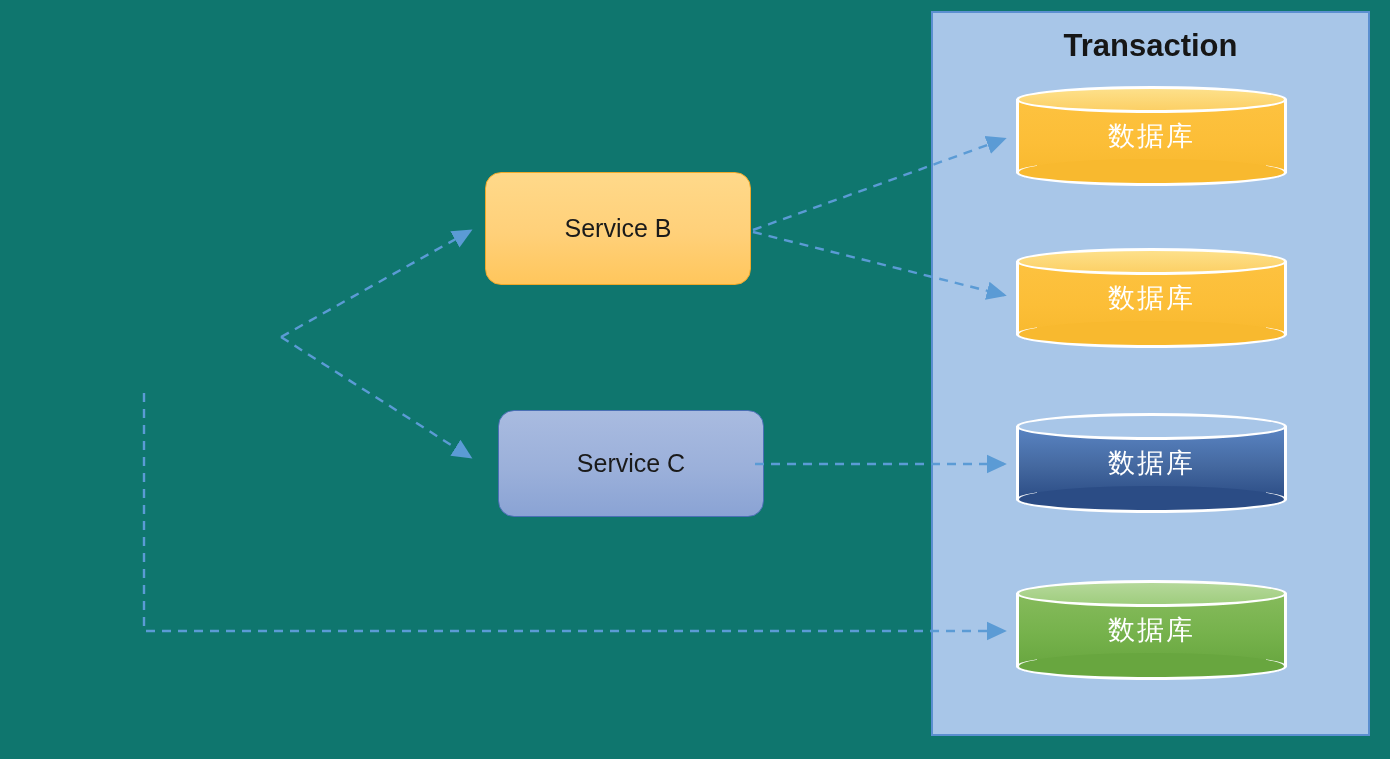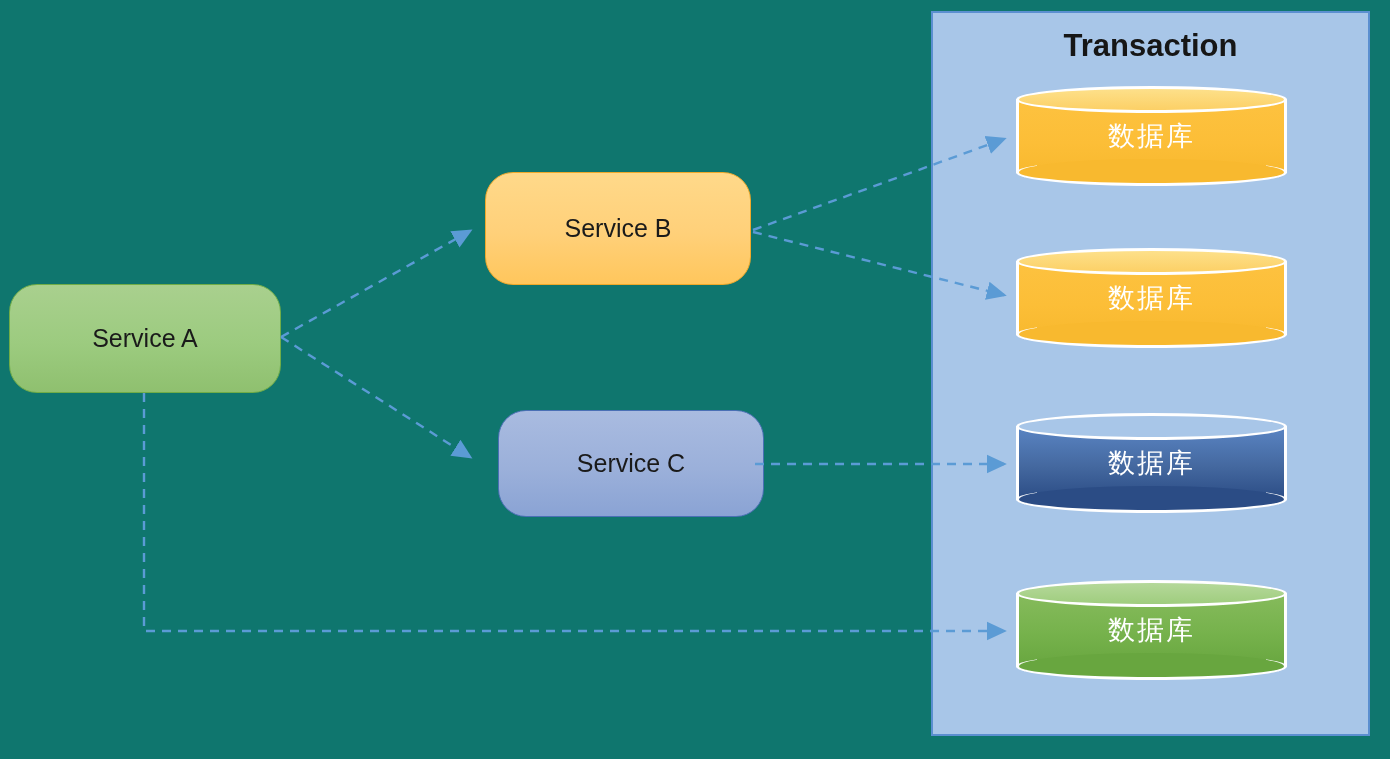--- a/index.html
+++ b/index.html
@@ -38,21 +38,21 @@
     font-size: 31px;
     font-weight: bold;
     color: #161616;
     letter-spacing: 0px;
   }
 
   
   .svc {
     position: absolute;
     box-sizing: border-box;
-    border-radius: 28px;
+    border-radius: 16px;
     display: flex;
     align-items: center;
     justify-content: center;
     font-size: 25px;
     color: #1a1a1a;
   }
   .svc-a {
     left: 9px; top: 284px; width: 272px; height: 109px;
     background: linear-gradient(180deg, #a9d08e 0%, #9ccb7f 55%, #8fc06f 100%);
     border: 1.5px solid #70ad47;
@@ -167,23 +167,20 @@
 
     <path class="dash" d="M144,393 L144,631 L1004,631" marker-end="url(#arrow)"></path>
 
     <path class="dash" d="M753,230 L1004,139" marker-end="url(#arrow)"></path>
 
     <path class="dash" d="M753,232 L1004,295" marker-end="url(#arrow)"></path>
 
     <path class="dash" d="M755,464 L1004,464" marker-end="url(#arrow)"></path>
   </svg>
 
-  <div class="svc svc-a">
-    <span>Service A</span>
-  </div>
   <div class="svc svc-b">
     <span>Service B</span>
   </div>
   <div class="svc svc-c">
     <span>Service C</span>
   </div>
 
   <div class="cyl cyl-amber" style="left:1016px; top:86px;">
     <div class="body"></div>
     <div class="bot-ell"></div>

